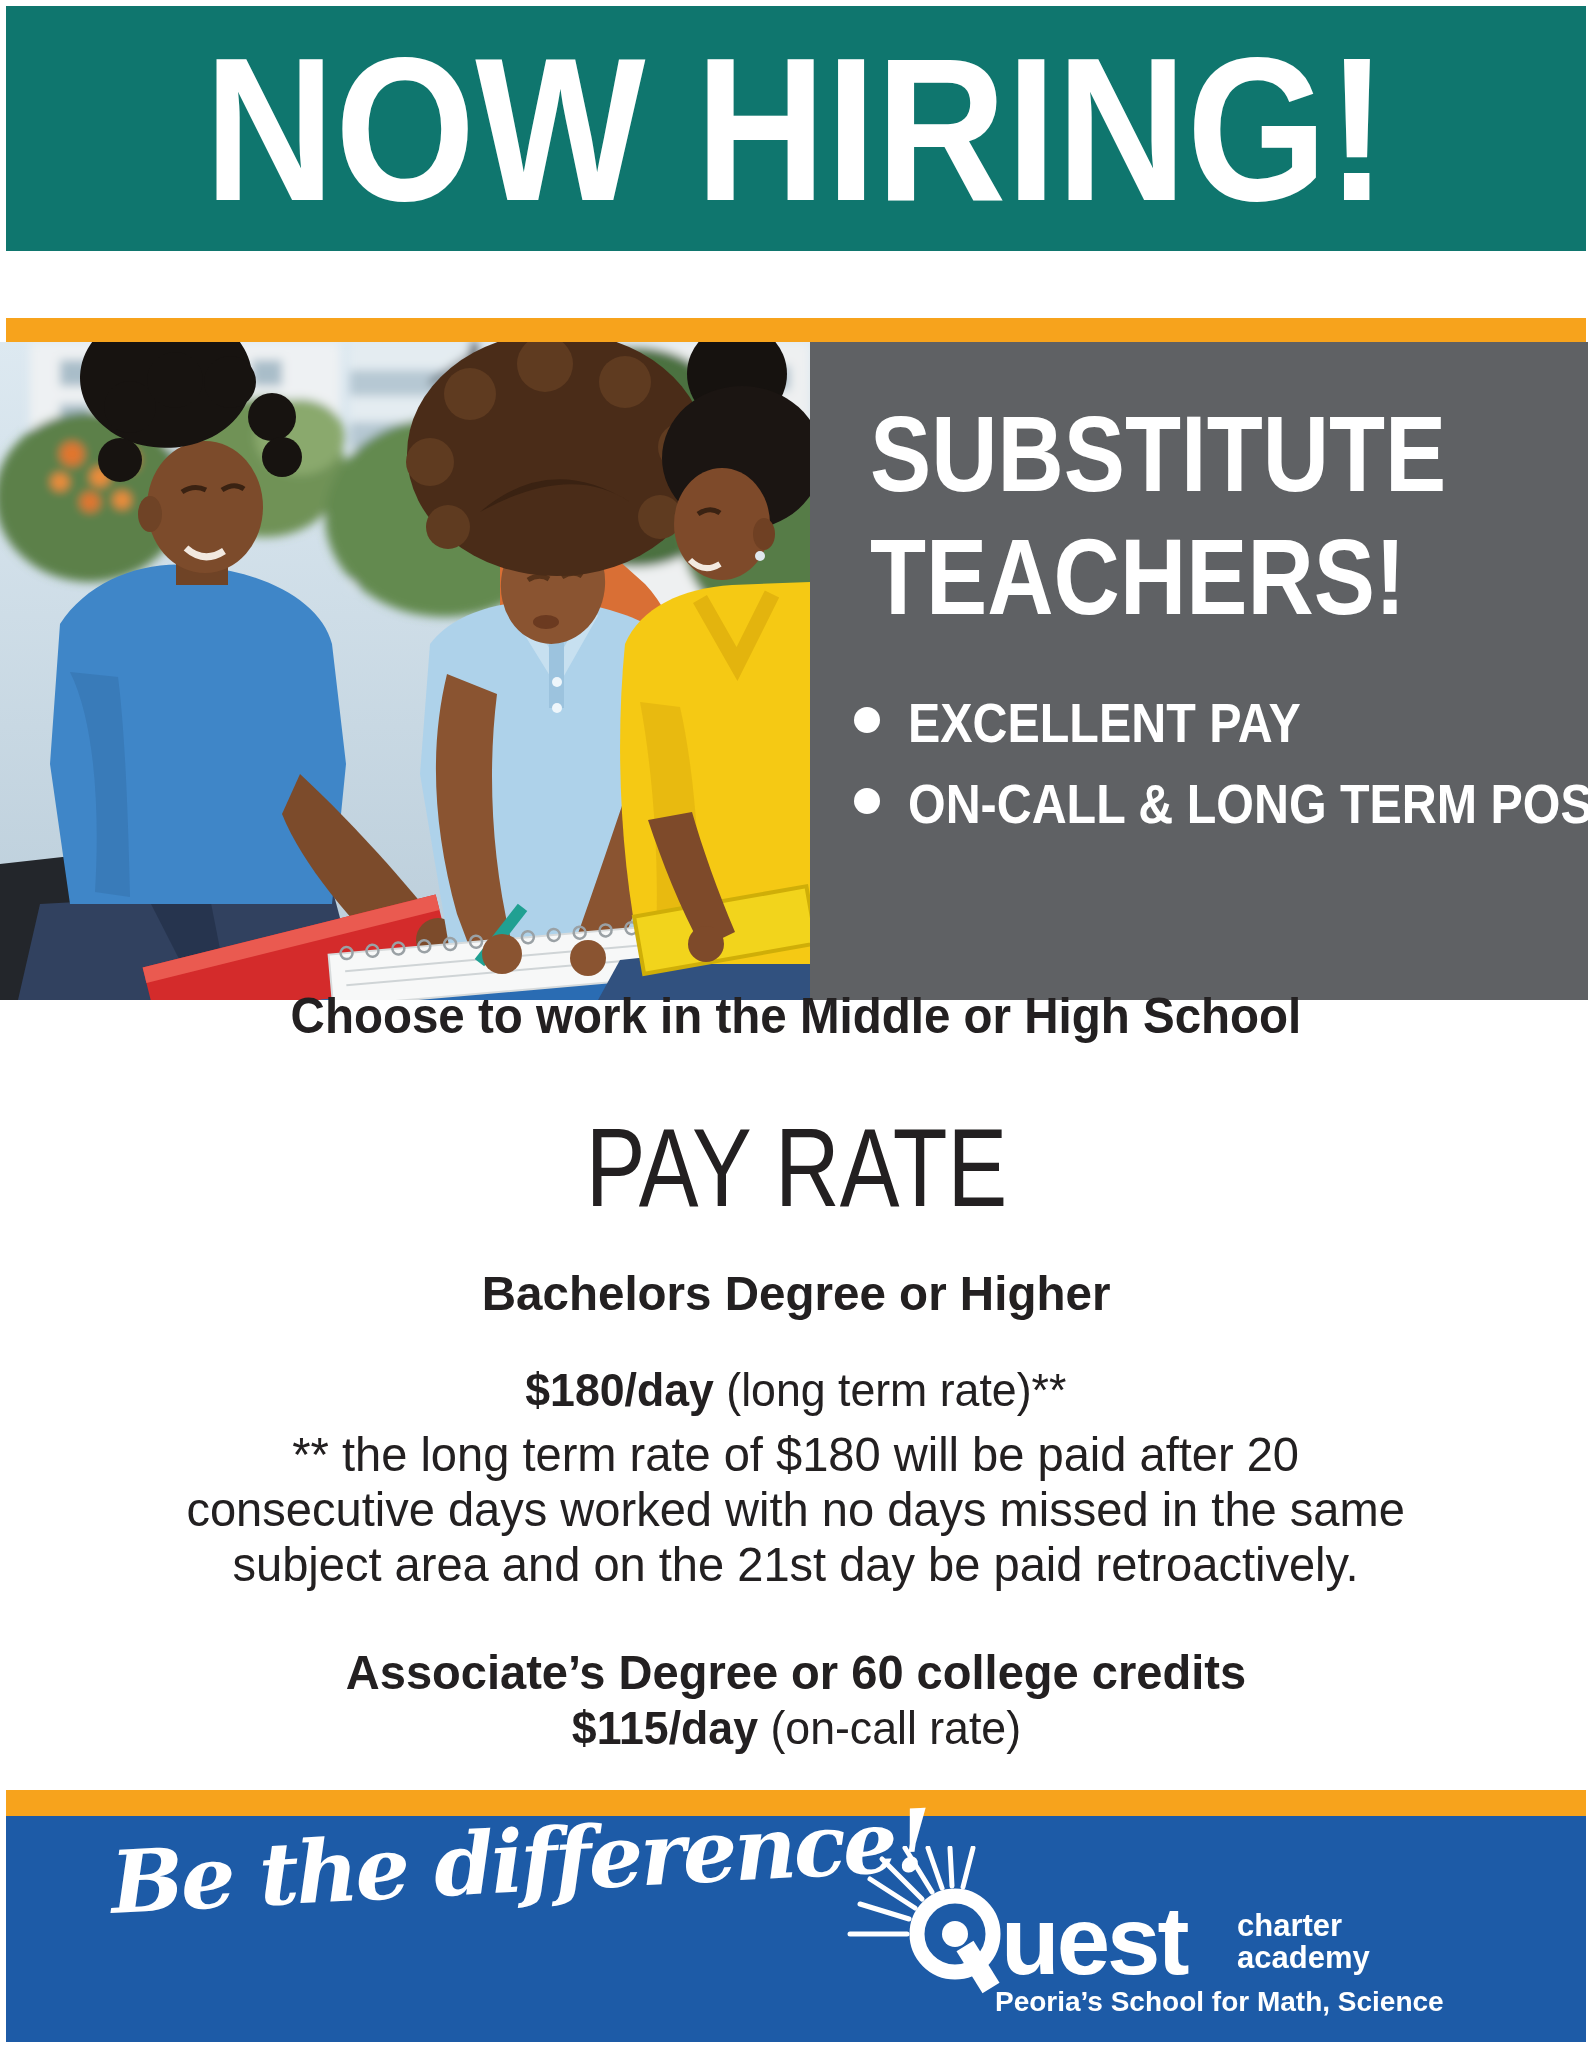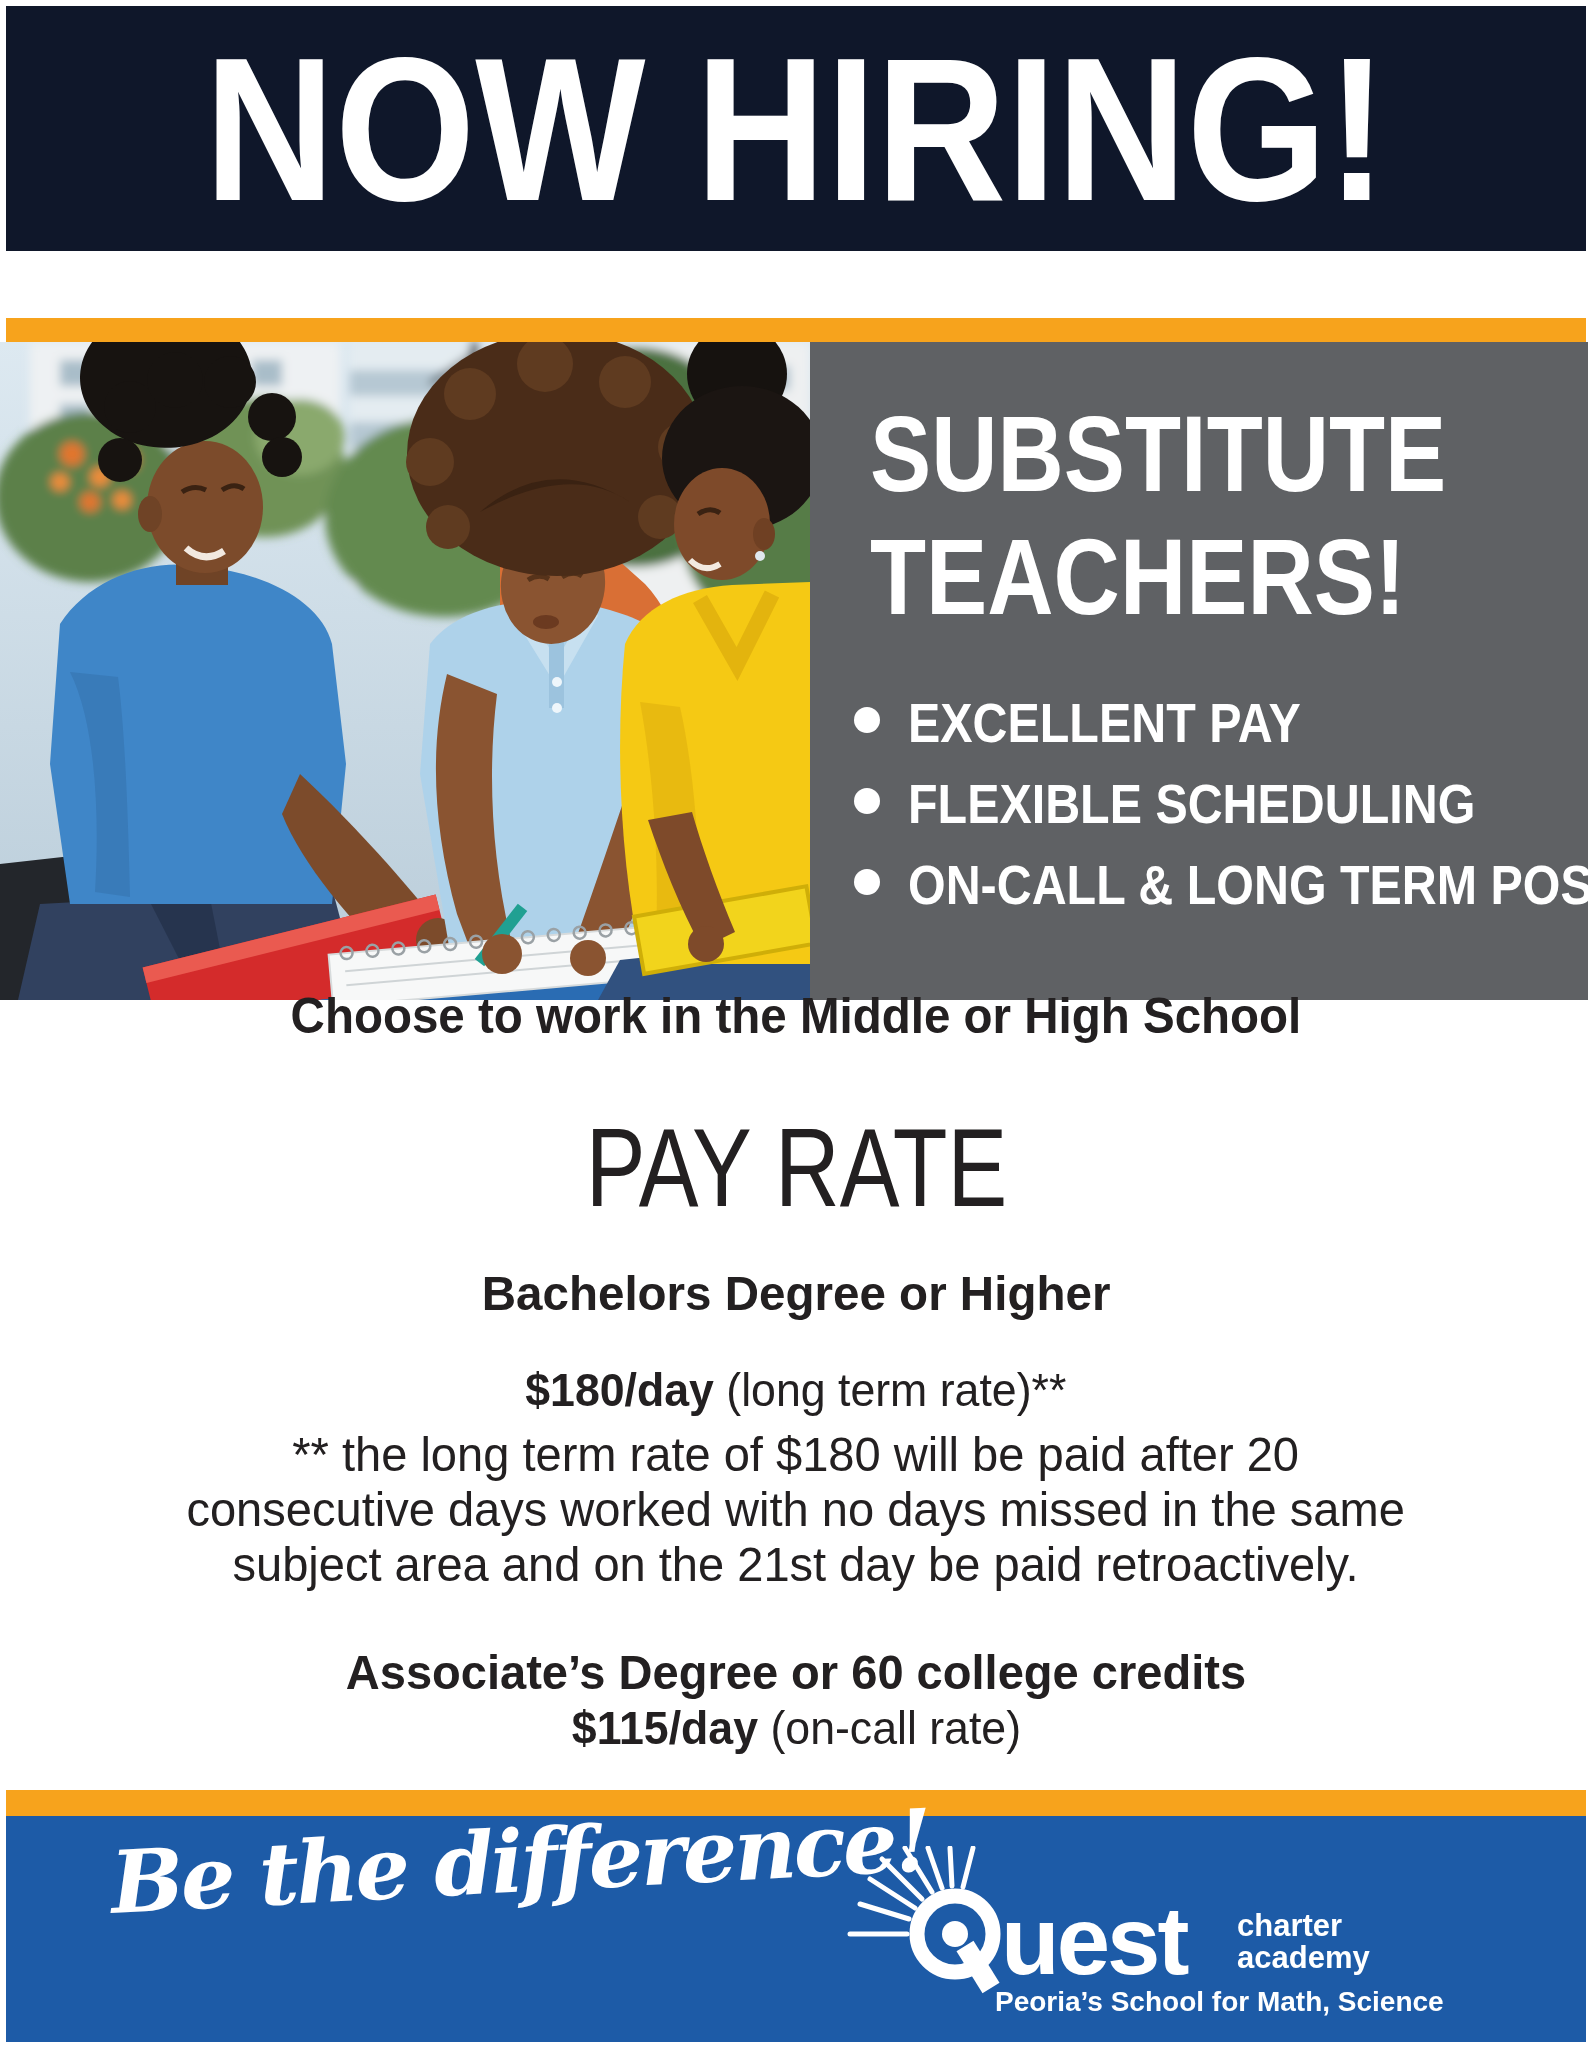--- a/index.html
+++ b/index.html
@@ -5,21 +5,21 @@
 <style>
   html,body{margin:0;padding:0;background:#e8e8e8;}
   #poster{
     position:relative;width:1592px;height:2048px;margin:0 auto;
     background:#ffffff;overflow:hidden;
     font-family:"Liberation Sans",sans-serif;color:#232021;
   }
   
   .top-banner{
     position:absolute;top:6px;left:6px;right:6px;height:245px;
-    background:#0f172a;display:flex;align-items:center;justify-content:center;
+    background:#0f766e;display:flex;align-items:center;justify-content:center;
   }
   .top-banner h1{
     margin:0;color:#fff;font-size:205px;font-weight:700;line-height:1;letter-spacing:0;
   }
   .cx{display:inline-block;white-space:nowrap;transform:scaleX(var(--sx,1));transform-origin:center;}
   .cxl{display:inline-block;white-space:nowrap;transform:scaleX(var(--sx,1));transform-origin:left center;}
   .stripe{position:absolute;left:6px;right:6px;background:#F7A31C;}
   .stripe-top{top:318px;height:24px;}
   .stripe-bottom{top:1790px;height:26px;}
   
@@ -234,24 +234,20 @@
 
   <div class="gray-panel">
     <h2><span class="cxl" style="--sx:.85">SUBSTITUTE</span><br><span class="cxl" style="--sx:.85">TEACHERS!</span></h2>
     <ul class="benefits">
       <li class="benefit">
           <span class="dot"></span>
           <span class="b-text cxl" style="--sx:.88">EXCELLENT PAY</span>
         </li>
       <li class="benefit">
           <span class="dot"></span>
-          <span class="b-text cxl" style="--sx:.88">FLEXIBLE SCHEDULING</span>
-        </li>
-      <li class="benefit">
-          <span class="dot"></span>
           <span class="b-text cxl" style="--sx:.88">ON-CALL &amp; LONG TERM POSITIONS AVAILABLE</span>
         </li>
     </ul>
   </div>
 
   <div class="line choose"><span class="cx" style="--sx:.95">Choose to work in the Middle or High School</span></div>
   <div class="line payrate"><span class="cx" style="--sx:.8">PAY RATE</span></div>
 
   <div class="line subhead t-bach"><span class="cx" style="--sx:.97">Bachelors Degree or Higher</span></div>
   <div class="line rate t-r2"><span class="cx" style="--sx:.95"><b>$180/day</b><span> (long term rate)**</span></span></div>

